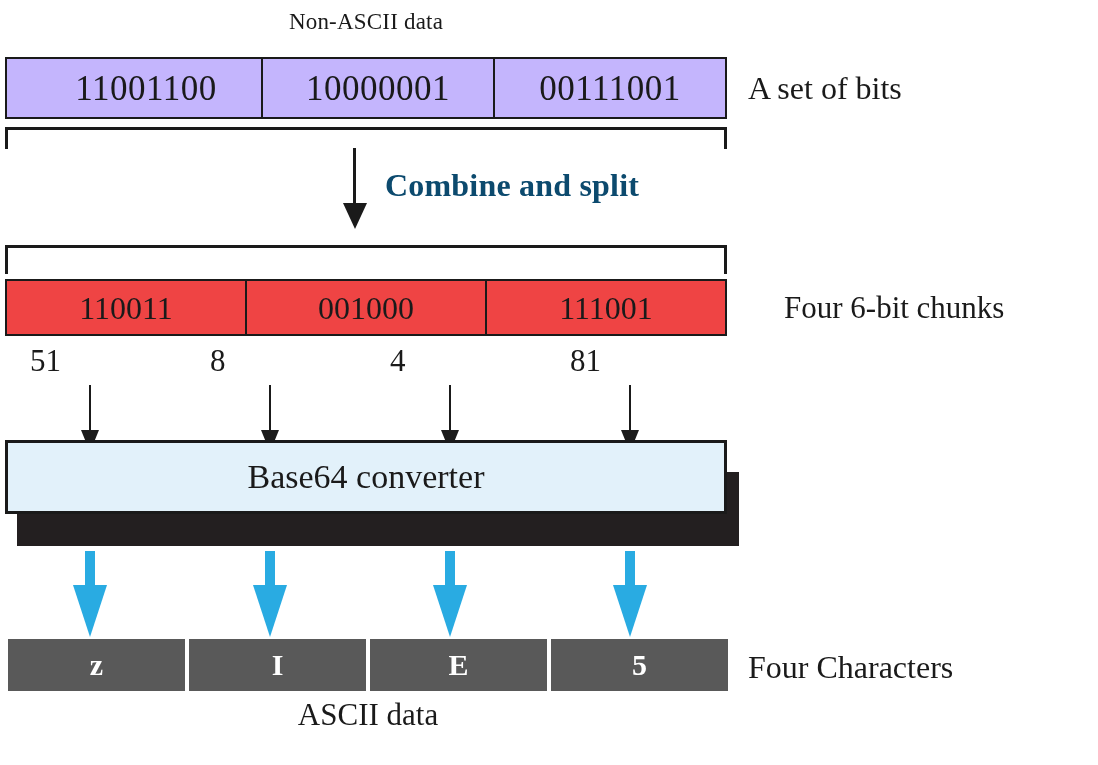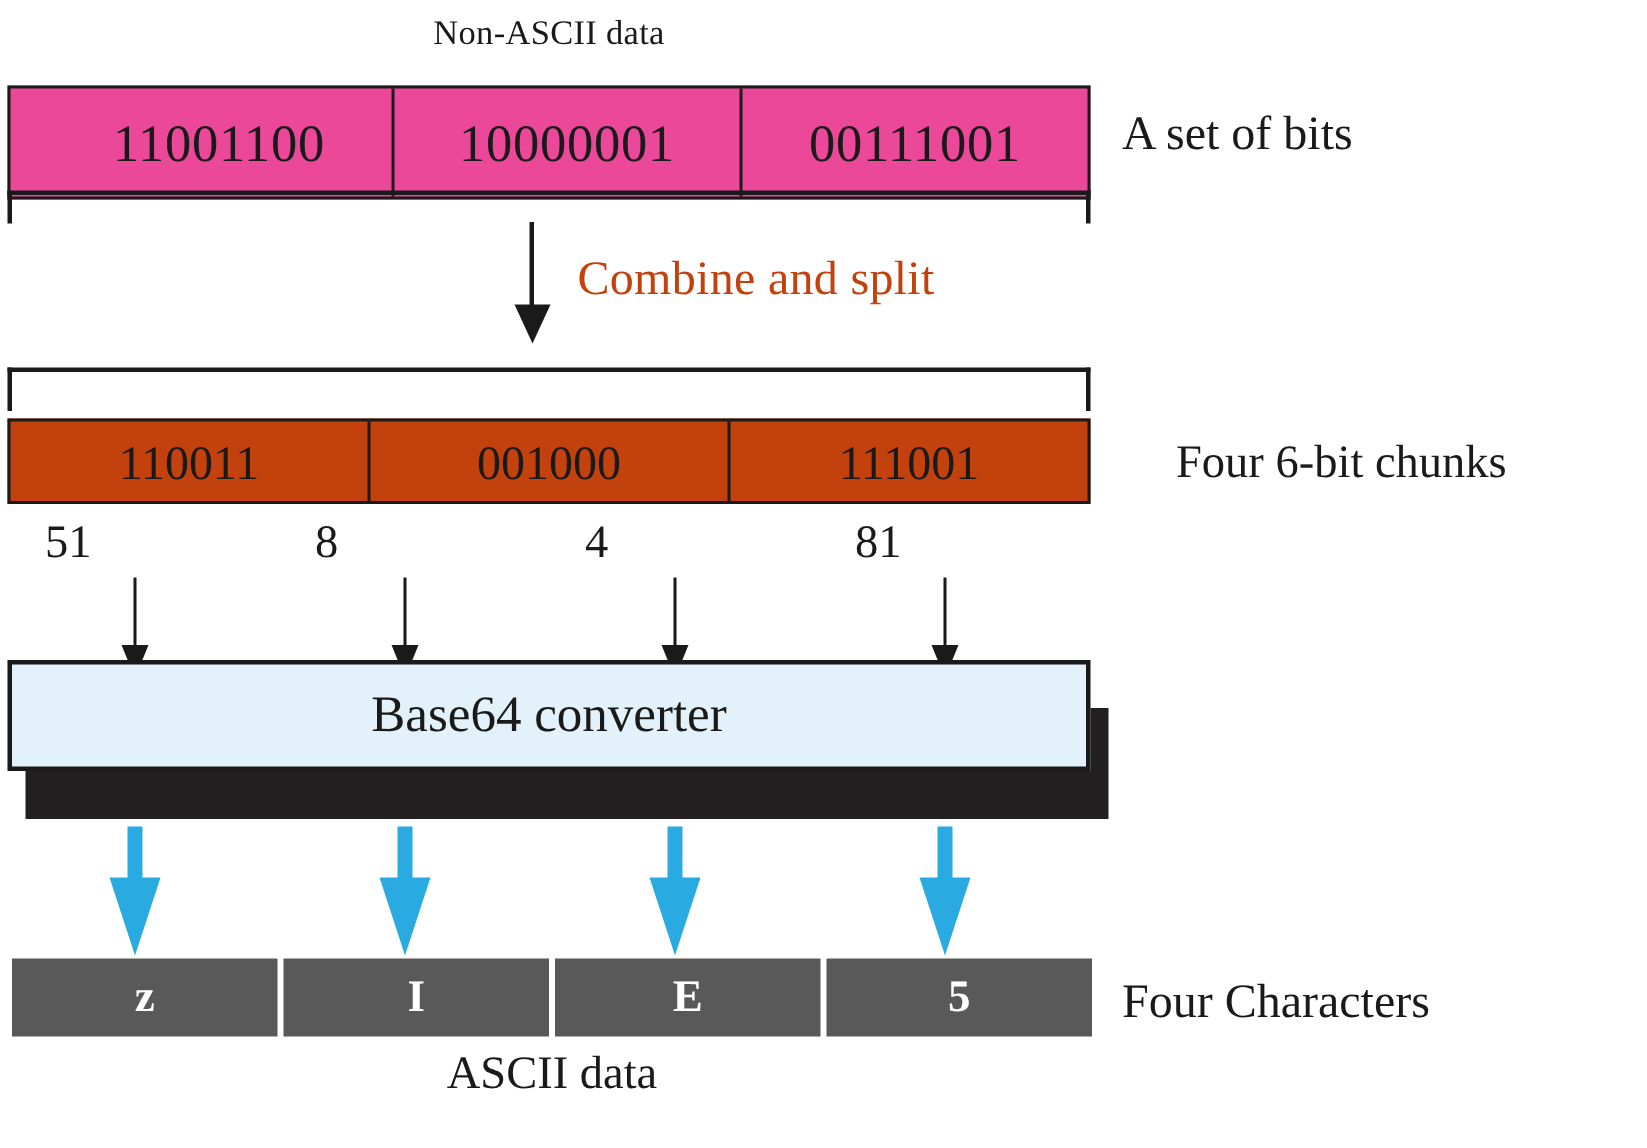--- a/index.html
+++ b/index.html
@@ -22,25 +22,25 @@
     left: 0; top: 2px; width: 732px;
     text-align: center;
     font-size: 23px;
     line-height: 40px;
     letter-spacing: .2px;
     white-space: nowrap;
   }
 
   
   #byte-row {
-    left: 5px; top: 57px; width: 722px; height: 76px;
+    left: 5px; top: 57px; width: 722px; height: 62px;
     display: flex;
     border: 2.5px solid #1a1a1a;
     box-sizing: border-box;
-    background: #ec4899;
+    background: #c4b5fd;
     padding-left: 24px;
   }
   #byte-row .cell {
     flex: 1 1 0;
     display: flex;
     align-items: center;
     justify-content: center;
     font-size: 35px;
     line-height: 1;
     border-right: 2.5px solid #1a1a1a;
@@ -65,42 +65,42 @@
   #combine-head {
     left: 343px; top: 203px;
     width: 0; height: 0;
     border-left: 12px solid transparent;
     border-right: 12px solid transparent;
     border-top: 26px solid #1a1a1a;
   }
   #combine-label {
     left: 385px; top: 167px;
     font-size: 32px;
-    font-weight: normal;
-    color: #c2410c;
+    font-weight: bold;
+    color: #0c4a6e;
     white-space: nowrap;
     letter-spacing: .2px;
   }
 
   
   #bracket-chunks {
     left: 5px; top: 245px; width: 722px; height: 29px;
     border-top: 3px solid #1a1a1a;
     border-left: 3px solid #1a1a1a;
     border-right: 3px solid #1a1a1a;
     box-sizing: border-box;
   }
 
   
   #chunk-row {
     left: 5px; top: 279px; width: 722px; height: 57px;
     display: flex;
     border: 2.5px solid #1a1a1a;
     box-sizing: border-box;
-    background: #c2410c;
+    background: #ef4444;
   }
   #chunk-row .cell {
     flex: 1 1 0;
     display: flex;
     align-items: center;
     justify-content: center;
     font-size: 32px;
     line-height: 1;
     border-right: 2.5px solid #1a1a1a;
     box-sizing: border-box;

